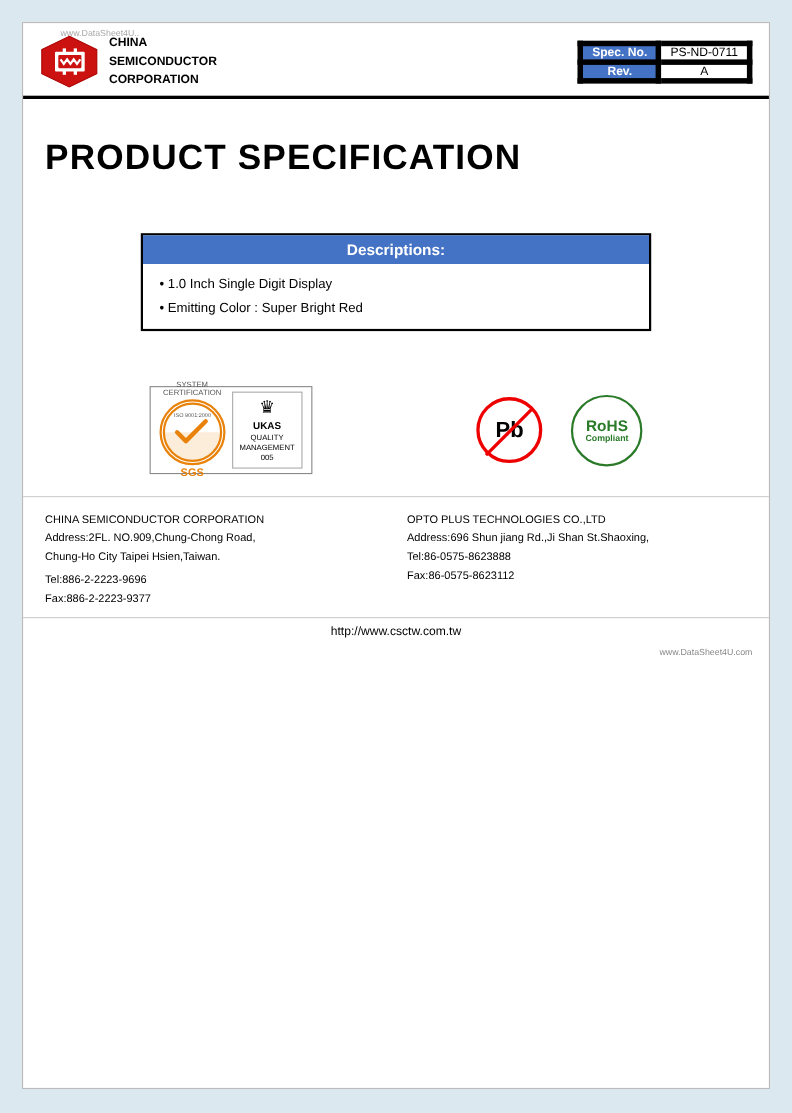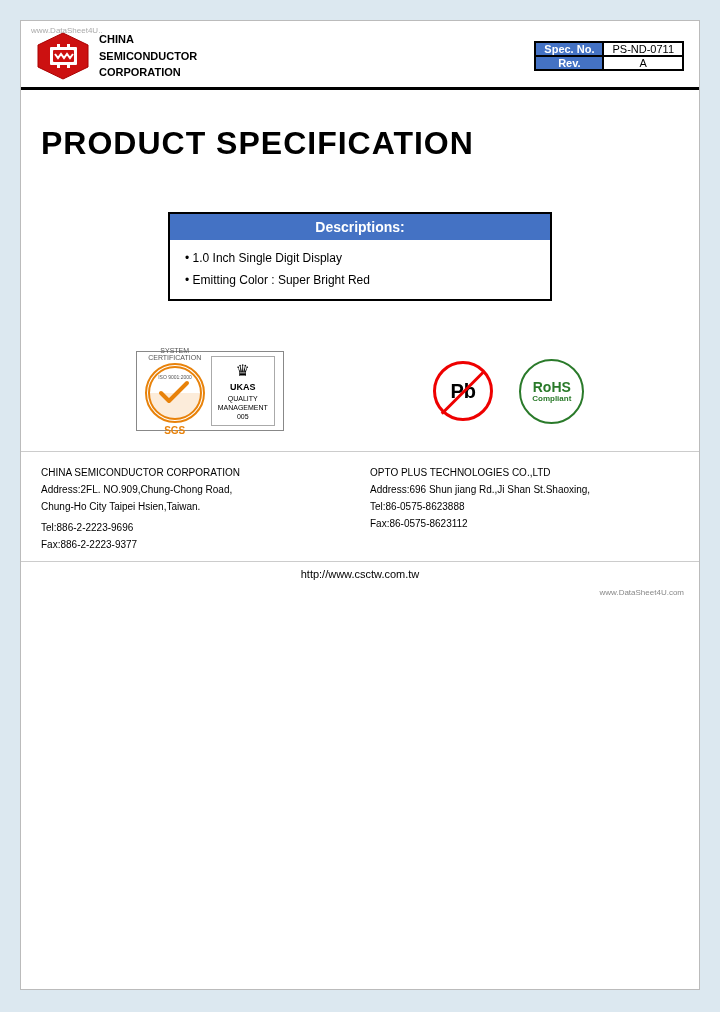--- a/index.html
+++ b/index.html
@@ -49,21 +49,21 @@
       position: absolute;
       left: 20px;
       top: 10px;
     }
     .spec-table {
       border-collapse: collapse;
       font-size: 11px;
       margin-left: auto;
     }
     .spec-table td {
-      border: 2px solid #000000;
+      border: 5px solid #000000;
       padding: 0 8px;
     }
     .spec-label {
       background: #4472c4;
       color: #fff;
       font-weight: bold;
       text-align: center;
     }
     
     .title-section {
@@ -78,21 +78,21 @@
     .model-no {
       font-size: 20px;
       font-weight: bold;
       text-decoration: underline;
       margin-top: 30px;
       display: block;
     }
     
     .desc-section {
       margin: 30px auto;
-      width: 384px;
+      width: 464px;
     }
     .desc-box {
       border: 2px solid #000;
     }
     .desc-header {
       background: #4472c4;
       color: #fff;
       font-size: 14px;
       font-weight: bold;
       text-align: center;
@@ -253,21 +253,21 @@
       font-size: 8px;
       color: #888;
       padding: 2px 15px 8px 0;
     }
   </style>
 </head>
 <body>
 
 <div class="page">
 
-  <div class="watermark" style="position:absolute;top:5px;left:10px;font-size:8px;color:#aaa;">www.DataSheet4U..</div>
+  <div class="watermark" style="position:absolute;top:5px;left:34px;font-size:8px;color:#aaa;">www.DataSheet4U..</div>
 
   <div class="header">
     <div class="logo-area">
 
       <svg class="logo-icon" viewBox="0 0 55 50" xmlns="http://www.w3.org/2000/svg">
 
         <polygon points="27,2 52,14 52,36 27,48 2,36 2,14" fill="#cc1111" stroke="#aa0000" stroke-width="1"></polygon>
 
         <rect x="14" y="16" width="27" height="18" fill="#fff" rx="1"></rect>
         <rect x="17" y="19" width="21" height="12" fill="#cc1111" rx="1"></rect>

